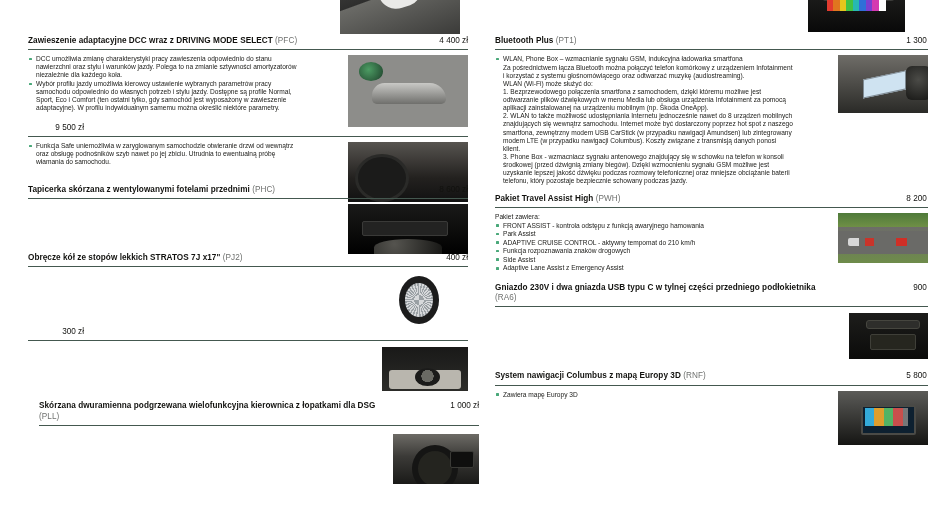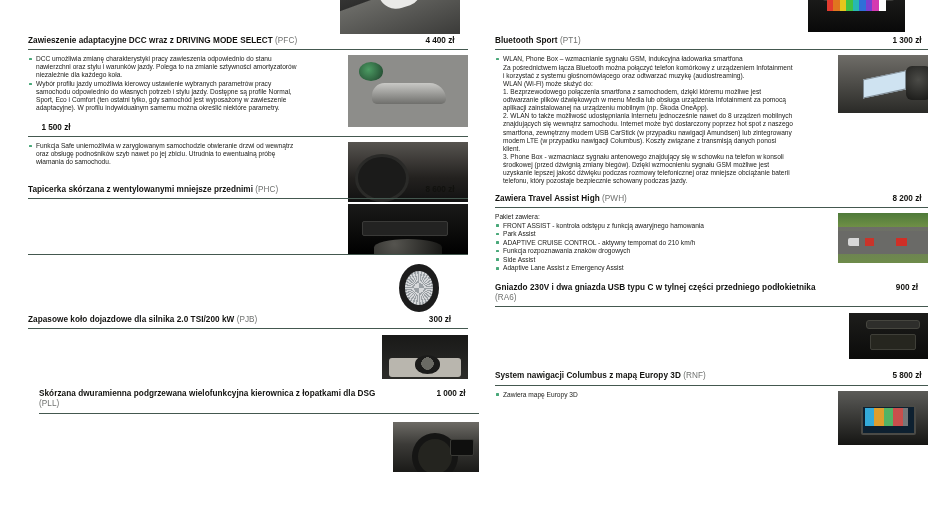--- a/index.html
+++ b/index.html
@@ -21,22 +21,22 @@
   .sec-head{
     display:flex;align-items:flex-start;justify-content:space-between;
     gap:8px;
   }
   .sec-title{
     font-weight:bold;font-size:8.2px;line-height:10.2px;
     letter-spacing:.05px;color:#12120f;max-width:352px;
   }
   .sec-title .code{font-weight:normal;color:#6f716f;}
   .sec-price{
-    font-weight:bold;font-size:8.2px;line-height:10.2px;white-space:nowrap;
-    color:#12120f;text-align:center;min-width:56px;
+    font-weight:normal;font-size:8.2px;line-height:10.2px;white-space:nowrap;
+    color:#12120f;text-align:right;min-width:56px;
   }
   .rule{
     border-top:1.2px solid #44584f;
     margin-top:3px;margin-bottom:0;
     width:440px;height:0;
   }
 
   
   .sec-body{position:relative;display:flex;gap:6px;}
   .sec-text{padding-top:5px;font-size:6.6px;line-height:8.1px;color:#1a1a17;}
@@ -160,64 +160,67 @@
           </ul>
         </div>
         <div class="thumb" style="top:5px;width:120px;height:72px;">
           <div class="ph ph-car"></div>
         </div>
       </div>
     </div>
 
     <div class="section" style="margin-top:10px;">
       <div class="sec-head">
-        <div class="sec-price">1 500 zł</div>
+        <div class="sec-price">9 500 zł</div>
       </div>
       <div class="rule"></div>
       <div class="sec-body">
         <div class="sec-text" style="width:272px;">
           <ul class="bul">
             <li>Funkcja Safe uniemożliwia w zaryglowanym samochodzie otwieranie drzwi od wewnątrz oraz obsługę podnośników szyb nawet po jej zbiciu. Utrudnia to ewentualną próbę włamania do samochodu.</li>
           </ul>
         </div>
         <div class="thumb" style="top:5px;width:120px;height:60px;">
           <div class="ph ph-cockpit-green"></div>
         </div>
       </div>
     </div>
 
     <div class="section" style="margin-top:18px;">
       <div class="sec-head">
-        <div class="sec-title"><span>Tapicerka skórzana z wentylowanymi mniejsze przednimi</span>
+        <div class="sec-title"><span>Tapicerka skórzana z wentylowanymi fotelami przednimi</span>
           <span class="code">(PHC)</span>
         </div>
         <div class="sec-price">8 600 zł</div>
       </div>
       <div class="rule"></div>
       <div class="sec-body" style="height:52px;">
         <div class="thumb" style="top:5px;width:120px;height:50px;">
           <div class="ph ph-console"></div>
         </div>
       </div>
     </div>
 
     <div class="section" style="margin-top:2px;">
+      <div class="sec-head">
+        <div class="sec-title"><span>Obręcze kół ze stopów lekkich STRATOS 7J x17"</span>
+          <span class="code">(PJ2)</span>
+        </div>
+        <div class="sec-price">400 zł</div>
+      </div>
       <div class="rule"></div>
       <div class="sec-body" style="height:58px;">
         <div class="thumb" style="top:8px;right:22px;width:54px;height:50px;background:#fff;">
           <div class="ph ph-wheelrim"></div>
         </div>
       </div>
     </div>
 
     <div class="section" style="margin-top:2px;">
       <div class="sec-head">
-        <div class="sec-title"><span>Zapasowe koło dojazdowe dla silnika 2.0 TSI/200 kW</span>
-          <span class="code">(PJB)</span>
-        </div>
         <div class="sec-price">300 zł</div>
       </div>
       <div class="rule"></div>
       <div class="sec-body" style="height:50px;">
         <div class="thumb" style="top:6px;width:86px;height:44px;">
           <div class="ph ph-spare"></div>
         </div>
       </div>
     </div>
 
@@ -234,21 +237,21 @@
           <div class="ph ph-steering"></div>
         </div>
       </div>
     </div>
   </div>
 
   <div class="col col-right">
 
     <div class="section" style="margin-top:36px;">
       <div class="sec-head">
-        <div class="sec-title"><span>Bluetooth Sport</span>
+        <div class="sec-title"><span>Bluetooth Plus</span>
           <span class="code">(PT1)</span>
         </div>
         <div class="sec-price">1 300 zł</div>
       </div>
       <div class="rule"></div>
       <div class="sec-body">
         <div class="sec-text" style="width:300px;">
           <ul class="bul">
             <li>WLAN, Phone Box – wzmacnianie sygnału GSM, indukcyjna ładowarka smartfona</li>
           </ul>
@@ -261,21 +264,21 @@
           </div>
         </div>
         <div class="thumb" style="top:5px;width:97px;height:58px;">
           <div class="ph ph-phonebox"></div>
         </div>
       </div>
     </div>
 
     <div class="section" style="margin-top:9px;">
       <div class="sec-head">
-        <div class="sec-title"><span>Zawiera Travel Assist High</span>
+        <div class="sec-title"><span>Pakiet Travel Assist High</span>
           <span class="code">(PWH)</span>
         </div>
         <div class="sec-price">8 200 zł</div>
       </div>
       <div class="rule"></div>
       <div class="sec-body">
         <div class="sec-text" style="width:300px;">
           <p class="lead">Pakiet zawiera:</p>
           <ul class="bul">
             <li>FRONT ASSIST - kontrola odstępu z funkcją awaryjnego hamowania</li>

